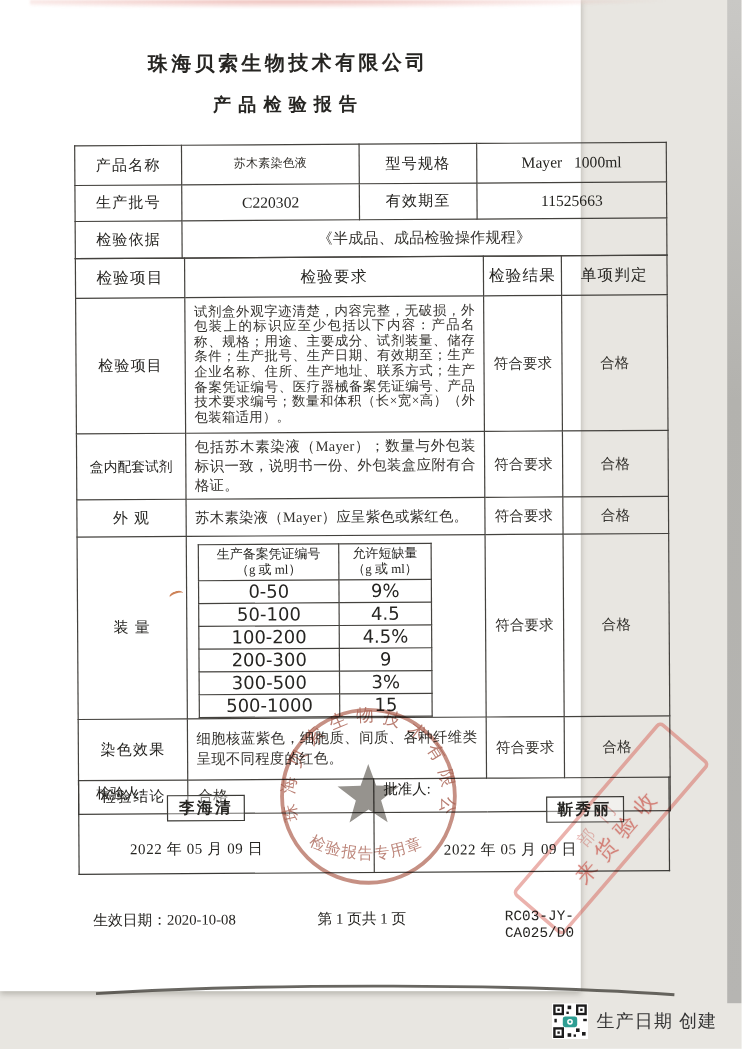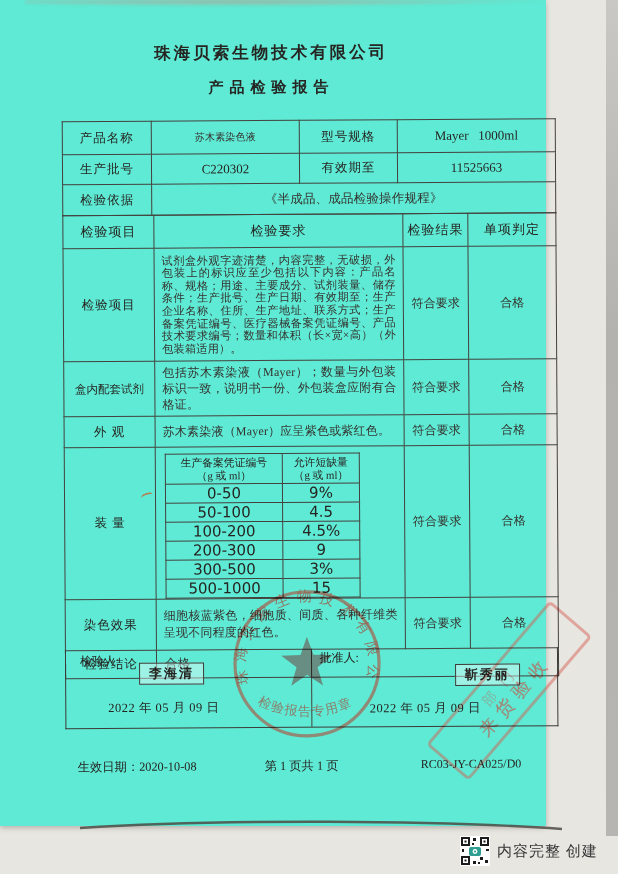--- a/index.html
+++ b/index.html
@@ -5,22 +5,22 @@
   * { margin:0; padding:0; box-sizing:border-box; }
   html,body { width:618px; height:874px; overflow:hidden; }
   body {
     position:relative;
     background:#e8e6e1;
     font-family:"Liberation Serif","DejaVu Serif",serif;
     color:#262522;
   }
   .right-strip{ position:absolute; left:606px; top:0; width:12px; height:836px;
     background:linear-gradient(180deg,#c9c8c5,#b3b2ae 40%,#b6b5b2); }
-  .page{ position:absolute; left:0; top:0; width:546px; height:826px;
-    background:#5eead4; box-shadow:0 2px 5px rgba(90,85,75,.35); }
+  .page{ position:absolute; left:0; top:0; width:484px; height:826px;
+    background:#ffffff; box-shadow:0 2px 5px rgba(90,85,75,.35); }
   .content{ position:absolute; inset:0; transform:rotate(-0.35deg); transform-origin:50% 40%; }
 
   .top-smudge{ position:absolute; left:25px; top:0; width:530px; height:7px;
     background:radial-gradient(ellipse at 40% 0%, rgba(222,128,118,.55), rgba(222,128,118,0) 72%);
     filter:blur(1px); }
 
   .company-title{ position:absolute; top:42px; left:0; width:100%; text-align:center;
     font-size:16.5px; font-weight:bold; letter-spacing:3px; }
   .doc-title{ position:absolute; top:78px; left:0; width:100%; text-align:center;
     font-size:15px; font-weight:bold; letter-spacing:6px; }
@@ -50,21 +50,21 @@
   .sighalf{ position:relative; width:50%; height:100%; }
   .sighalf.left{ border-right:1px solid #44423e; }
   .sig-label{ position:absolute; left:14px; top:3px; font-size:12px; }
   .name-stamp{ position:absolute; border:1.5px solid #3b3a36; padding:1px 9px;
     font-size:13px; font-weight:bold; letter-spacing:2px; background:rgba(255,255,255,.4); }
   .sig-date{ position:absolute; font-size:12.5px; letter-spacing:.5px; }
 
   .footer-line{ position:absolute; top:758px; left:0; width:100%; font-size:12.3px; }
   .f-eff{ position:absolute; left:75px; }
   .f-page{ position:absolute; left:262px; }
-  .f-code{ position:absolute; left:418px; font-family:Liberation Serif, serif; font-size:12px; }
+  .f-code{ position:absolute; left:418px; font-family:Liberation Mono, monospace; font-size:12px; }
 
   .seal{ position:absolute; left:220px; top:580px; width:170px; height:170px;
     mix-blend-mode:multiply; opacity:.88; }
   .red-stamp{ position:absolute; left:400px; top:590px; width:220px; height:212px;
     mix-blend-mode:multiply; }
   .red-rect{ position:absolute; left:12px; top:74px; width:190px; height:56px;
     border:3px solid rgba(214,95,84,.48); border-radius:5px;
     transform:rotate(-49deg); display:flex; flex-direction:column;
     align-items:center; justify-content:center; }
   .red-l1{ font-size:14px; letter-spacing:12px; color:rgba(200,80,70,.38); line-height:15px;}
@@ -280,14 +280,14 @@
     <rect x="26" y="13" width="3" height="2" fill="#1c1c1c"></rect>
       <rect x="2" y="13" width="2" height="3" fill="#1c1c1c"></rect>
     <rect x="13" y="25" width="3" height="3" fill="#1c1c1c"></rect>
       <rect x="20" y="21" width="3" height="3" fill="#1c1c1c"></rect>
     <rect x="25" y="24" width="3" height="3" fill="#1c1c1c"></rect>
       <rect x="18" y="26" width="2" height="2" fill="#1c1c1c"></rect>
     <rect x="9" y="11" width="12" height="9" rx="2" fill="#2e9e93"></rect>
     <circle cx="15" cy="15.5" r="2.4" fill="#ffffff"></circle>
       <circle cx="15" cy="15.5" r="1.1" fill="#2e9e93"></circle>
   </svg>
-  <span class="scan-text">内容完整 创建</span>
+  <span class="scan-text">生产日期 创建</span>
 </div>
 
 </body></html>

